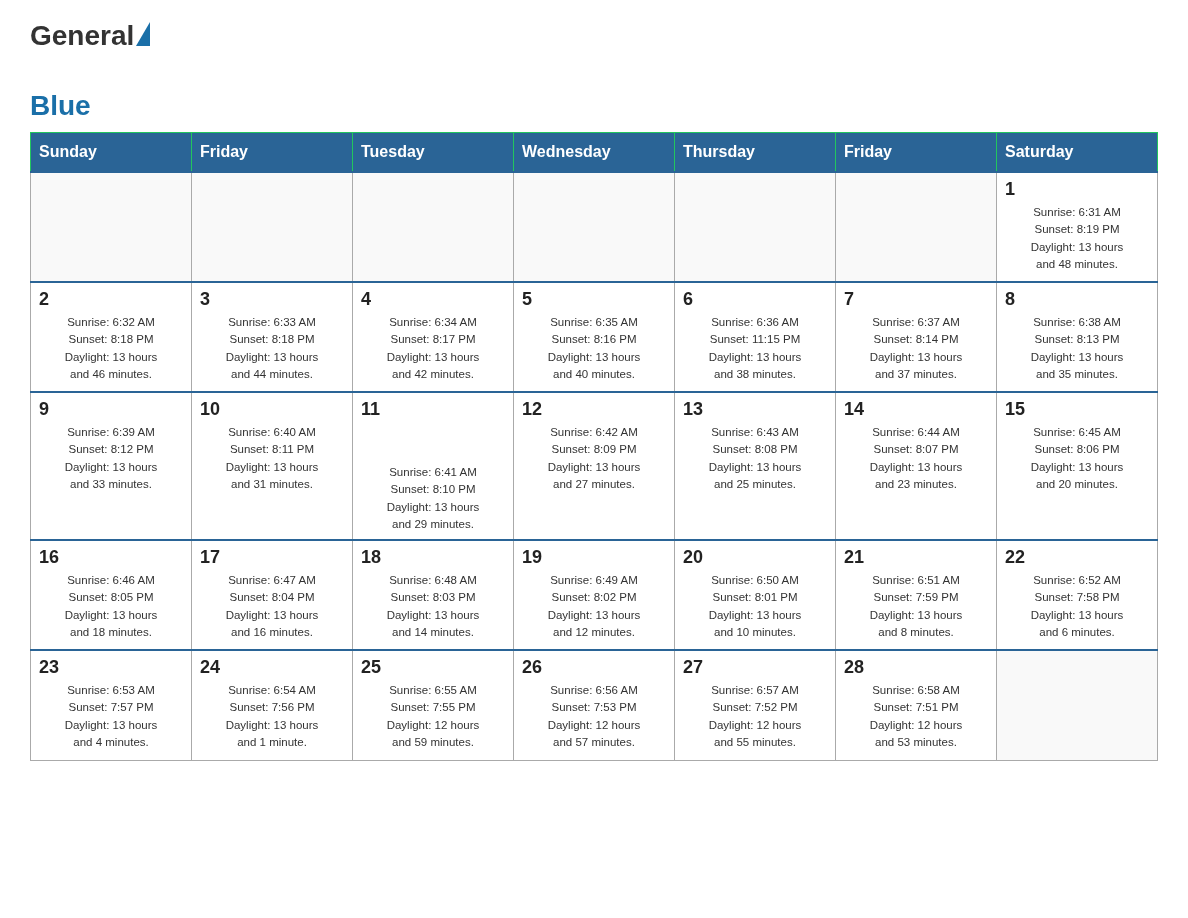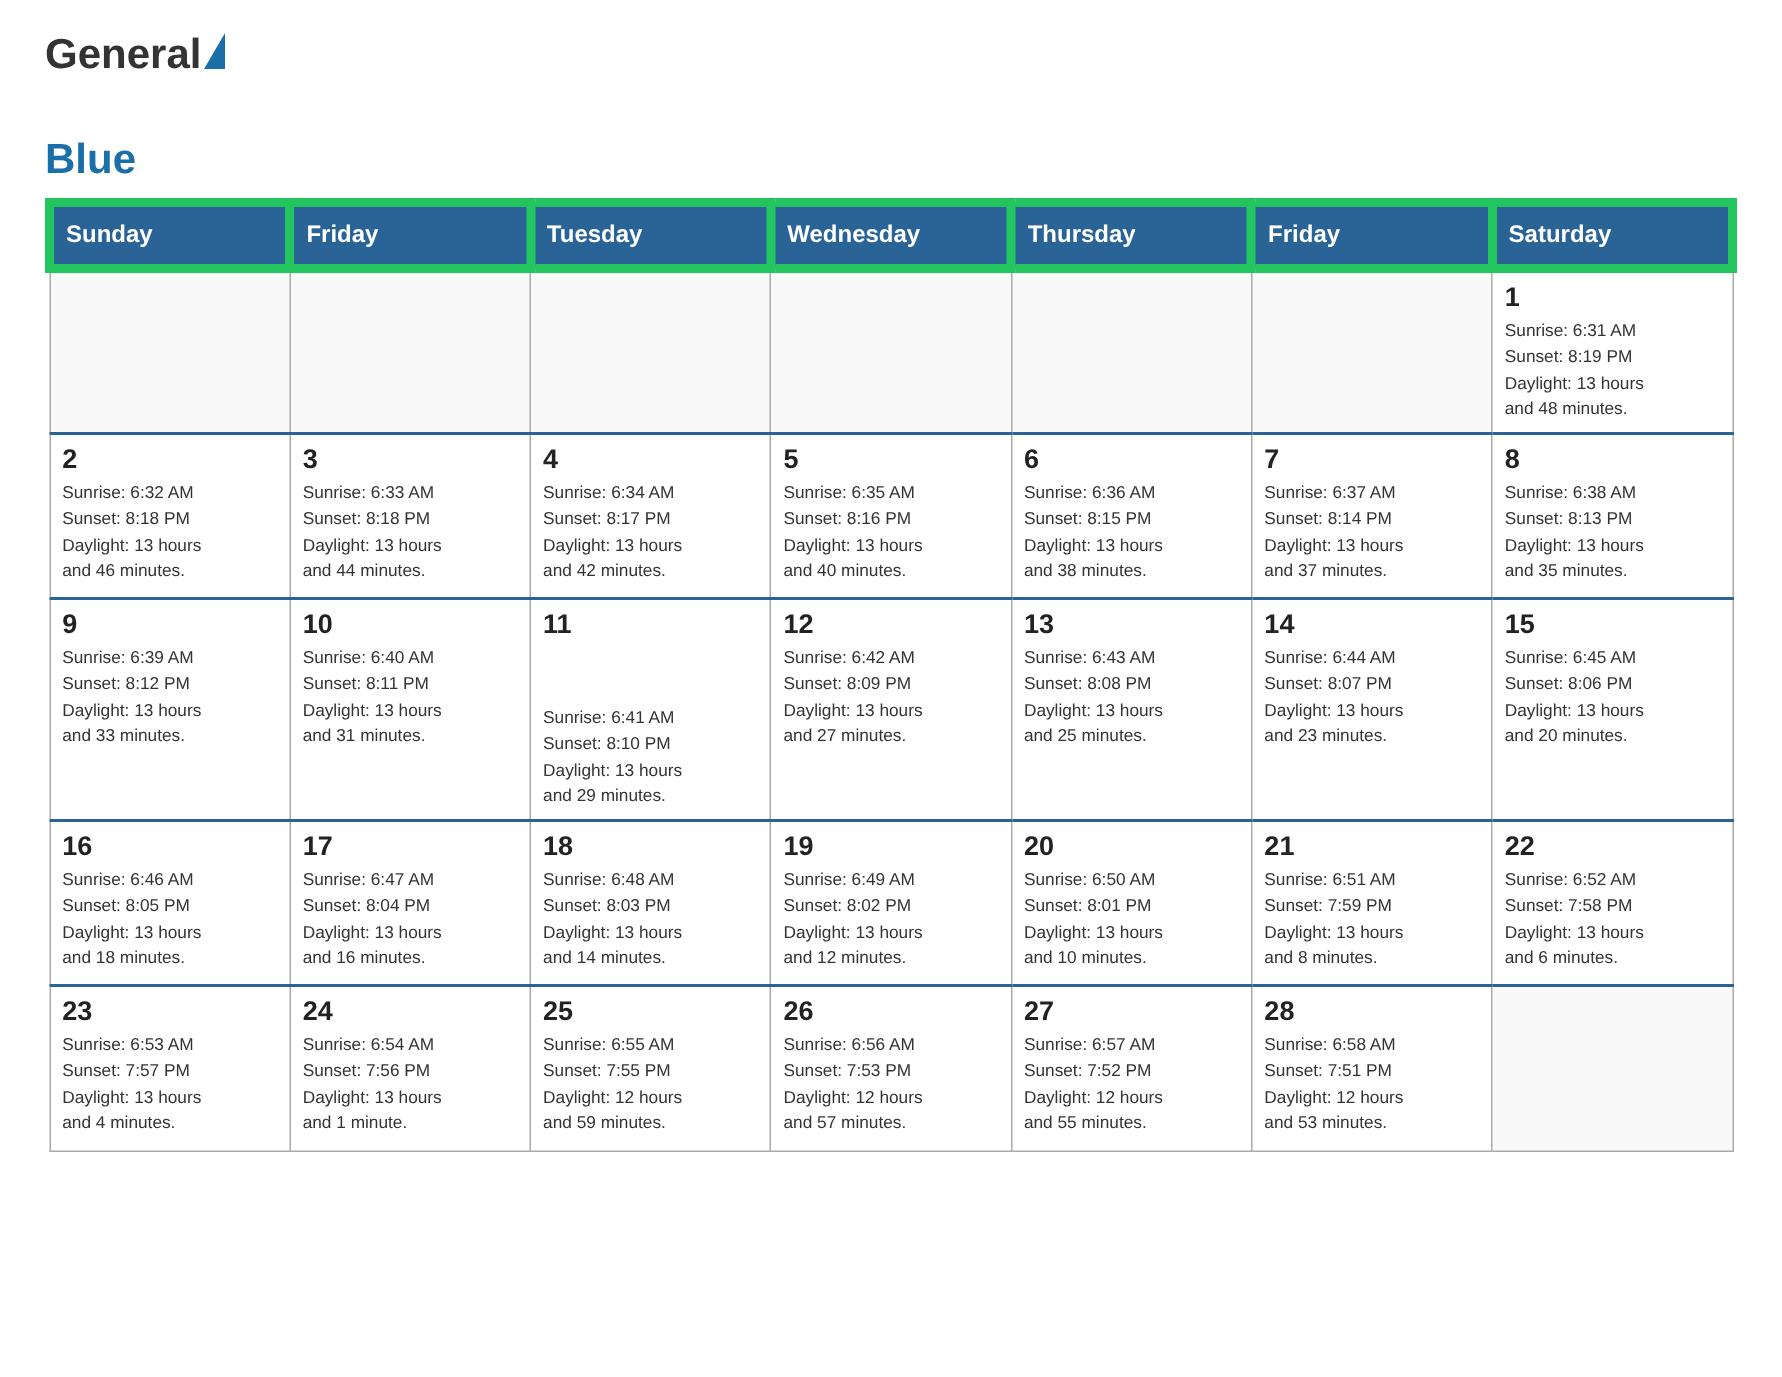--- a/index.html
+++ b/index.html
@@ -64,21 +64,21 @@
       border-collapse: collapse;
       margin-top: 10px;
     }
     .calendar thead th {
       background-color: #2a6496;
       color: #fff;
       font-size: 16px;
       font-weight: bold;
       padding: 10px 8px;
       text-align: left;
-      border: 6px solid #22c55e;
+      border: 1px solid #22c55e;
     }
     .calendar tbody td {
       border: 1px solid #aaa;
       vertical-align: top;
       padding: 6px 8px;
       width: calc(100% / 7);
       min-height: 110px;
       height: 110px;
     }
     .calendar tbody tr:first-child td {
@@ -91,20 +91,21 @@
       font-size: 18px;
       font-weight: bold;
       color: #222;
       margin-bottom: 4px;
       display: block;
     }
     .day-info {
       font-size: 11.5px;
       color: #333;
       line-height: 1.5;
+      text-align: center;
     }
     .empty-cell {
       background: #f9f9f9;
     }
     .calendar tbody td.empty-cell {
       border-top: 2px solid #2a6496;
     }
   </style>
 </head>
 <body>
@@ -172,21 +173,21 @@
         <td>
           <span class="day-number">5</span>
           <div class="day-info" style="white-space: pre-line;">Sunrise: 6:35 AM
 Sunset: 8:16 PM
 Daylight: 13 hours
 and 40 minutes.</div>
         </td>
         <td>
           <span class="day-number">6</span>
           <div class="day-info" style="white-space: pre-line;">Sunrise: 6:36 AM
-Sunset: 8:15 PM
+Sunset: 11:15 PM
 Daylight: 13 hours
 and 38 minutes.</div>
         </td>
         <td>
           <span class="day-number">7</span>
           <div class="day-info" style="white-space: pre-line;">Sunrise: 6:37 AM
 Sunset: 8:14 PM
 Daylight: 13 hours
 and 37 minutes.</div>
         </td>

